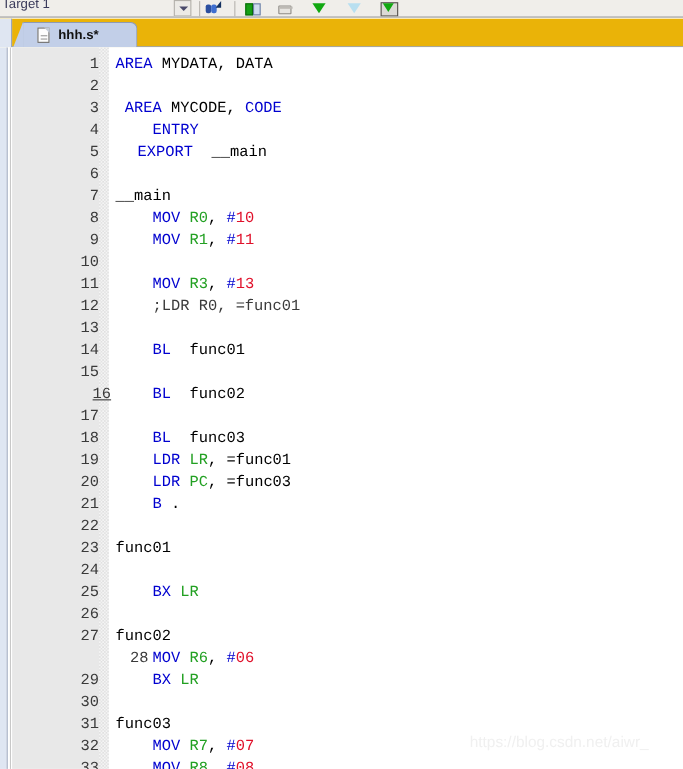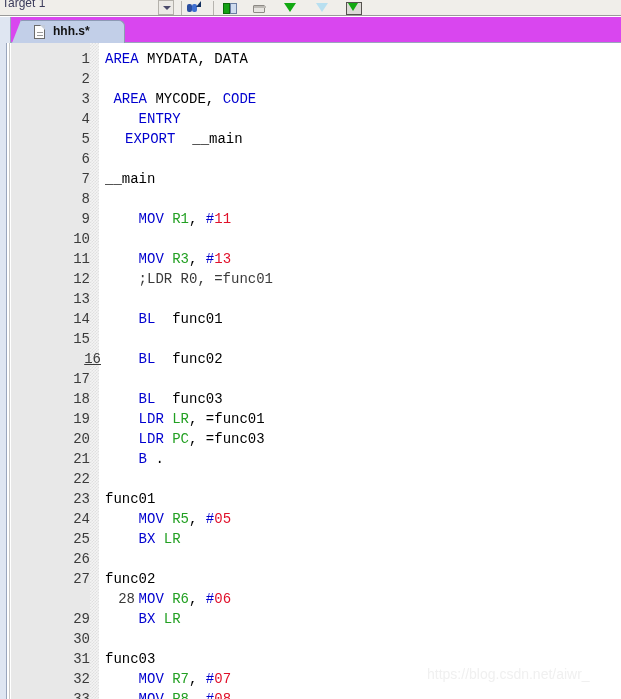--- a/index.html
+++ b/index.html
@@ -136,21 +136,21 @@
     border-left: 5px solid transparent;
     border-right: 5px solid transparent;
     border-top: 8px solid #11a811;
   }
 
   
   .tabstrip {
     position: absolute;
     left: 0; top: 17px;
     width: 621px; height: 26px;
-    background: #d946ef;
+    background: #eab308;
   }
   .tab-left-stub {
     position: absolute;
     left: 0; top: 0;
     width: 11px; height: 26px;
     background: #dfe6f2;
     border-right: 1px solid #9aa6bd;
     box-sizing: border-box;
   }
   .tab {
@@ -378,20 +378,21 @@
         <div class="line" style="top: 106px;">
           <div class="lineno" style="left: 11px; width: 79px;">6</div>
           <div class="codetext" style="left: 105px;"></div>
         </div>
         <div class="line" style="top: 126px;">
           <div class="lineno" style="left: 11px; width: 79px;">7</div>
           <div class="codetext" style="left: 105px;"><span class="t-plain">__main</span></div>
         </div>
         <div class="line" style="top: 146px;">
           <div class="lineno" style="left: 11px; width: 79px;">8</div>
+          <div class="codetext" style="left: 138.6px;"><span class="t-kw">MOV</span><span class="t-plain"> </span><span class="t-reg">R0</span><span class="t-plain">, </span><span class="t-hash">#</span><span class="t-num">10</span></div>
         </div>
         <div class="line" style="top: 166px;">
           <div class="lineno" style="left: 11px; width: 79px;">9</div>
           <div class="codetext" style="left: 138.6px;"><span class="t-kw">MOV</span><span class="t-plain"> </span><span class="t-reg">R1</span><span class="t-plain">, </span><span class="t-hash">#</span><span class="t-num">11</span></div>
         </div>
         <div class="line" style="top: 186px;">
           <div class="lineno" style="left: 11px; width: 79px;">10</div>
         </div>
         <div class="line" style="top: 206px;">
           <div class="lineno" style="left: 11px; width: 79px;">11</div>
@@ -439,21 +440,20 @@
         <div class="line" style="top: 426px;">
           <div class="lineno" style="left: 11px; width: 79px;">22</div>
           <div class="codetext" style="left: 105px;"></div>
         </div>
         <div class="line" style="top: 446px;">
           <div class="lineno" style="left: 11px; width: 79px;">23</div>
           <div class="codetext" style="left: 105px;"><span class="t-plain">func01</span></div>
         </div>
         <div class="line" style="top: 466px;">
           <div class="lineno" style="left: 11px; width: 79px;">24</div>
-          <div class="codetext" style="left: 138.6px;"><span class="t-kw">MOV</span><span class="t-plain"> </span><span class="t-reg">R5</span><span class="t-plain">, </span><span class="t-hash">#</span><span class="t-num">05</span></div>
         </div>
         <div class="line" style="top: 486px;">
           <div class="lineno" style="left: 11px; width: 79px;">25</div>
           <div class="codetext" style="left: 138.6px;"><span class="t-kw">BX</span><span class="t-plain"> </span><span class="t-reg">LR</span></div>
         </div>
         <div class="line" style="top: 506px;">
           <div class="lineno" style="left: 11px; width: 79px;">26</div>
           <div class="codetext" style="left: 105px;"></div>
         </div>
         <div class="line" style="top: 526px;">

